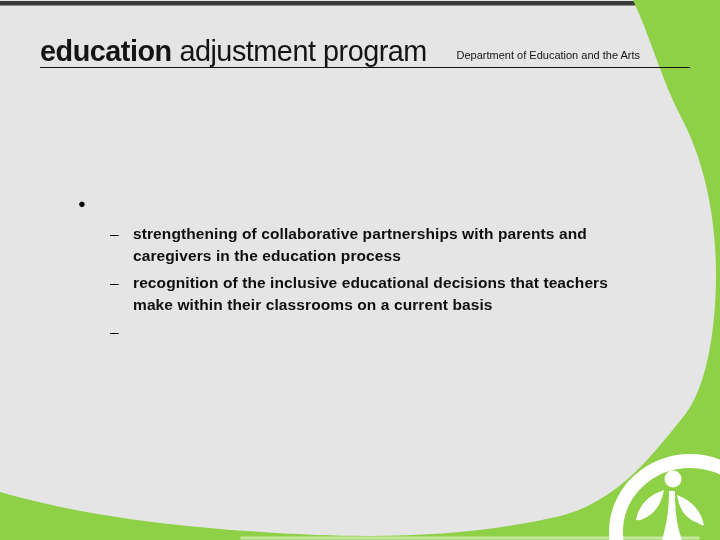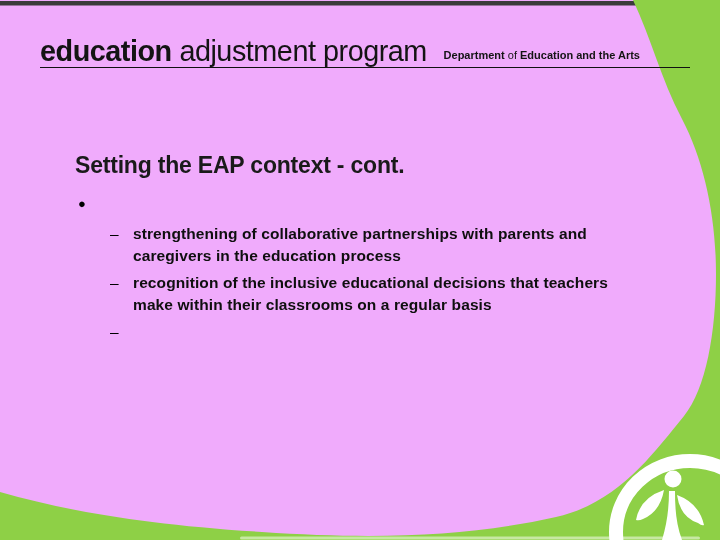--- a/index.html
+++ b/index.html
@@ -1,39 +1,39 @@
 <!DOCTYPE html>
 <html><head>
 <meta charset="utf-8">
 <style>
   html,body{margin:0;padding:0;background:#888;}
   .slide{
     position:relative;
     width:720px;height:540px;
-    background:#f0abfc;
+    background:#e5e5e5;
     overflow:hidden;
     font-family:"Liberation Sans", sans-serif;
     color:#0f0f0f;
   }
   .bg{position:absolute;inset:0;width:720px;height:540px;display:block;}
 
   
   .logo{
     position:absolute;left:40px;top:36px;
     font-size:30px;line-height:1;color:#141414;
     letter-spacing:-0.5px;white-space:nowrap;
     transform:scaleX(0.96);transform-origin:left center;
   }
   .logo .bold{font-weight:700;}
   .logo .rest{font-weight:400;margin-left:8px;}
   .dept{
     position:absolute;right:80px;top:50px;
     font-size:11px;line-height:1;color:#141414;white-space:nowrap;
   }
-  .dept .b{font-weight:700;}
+  .dept .b{font-weight:400;}
   .dept .n{font-weight:400;}
   .header-rule{
     position:absolute;left:40px;top:67px;width:650px;height:0;
     border-top:1.6px solid #111;
   }
 
   
   .title{
     position:absolute;left:75px;top:137px;
     font-size:23px;font-weight:700;letter-spacing:-0.2px;
@@ -92,40 +92,39 @@
   <div class="logo">
     <span class="bold">education</span><span class="rest">adjustment program</span>
   </div>
 
   <div class="dept">
     <span class="b">Department</span><span class="n"> of </span><span class="b">Education and the Arts</span>
   </div>
 
   <div class="header-rule"></div>
 
-  <h1 class="title">Setting the EAP context - cont.</h1>
 
   <div class="content">
 
     <div class="main-bullet">
       <span class="bullet-glyph">●</span>
     </div>
 
     <div class="sub-list">
 
       <div class="sub-bullet">
         <span class="dash-glyph">–</span>
         <span class="sub-bullet-text">strengthening of collaborative partnerships with parents and
 caregivers in the education process</span>
       </div>
 
       <div class="sub-bullet">
         <span class="dash-glyph">–</span>
         <span class="sub-bullet-text">recognition of the inclusive educational decisions that teachers
-make within their classrooms on a regular basis</span>
+make within their classrooms on a current basis</span>
       </div>
 
       <div class="sub-bullet">
         <span class="dash-glyph">–</span>
       </div>
 
     </div>
   </div>
 
 </div>

